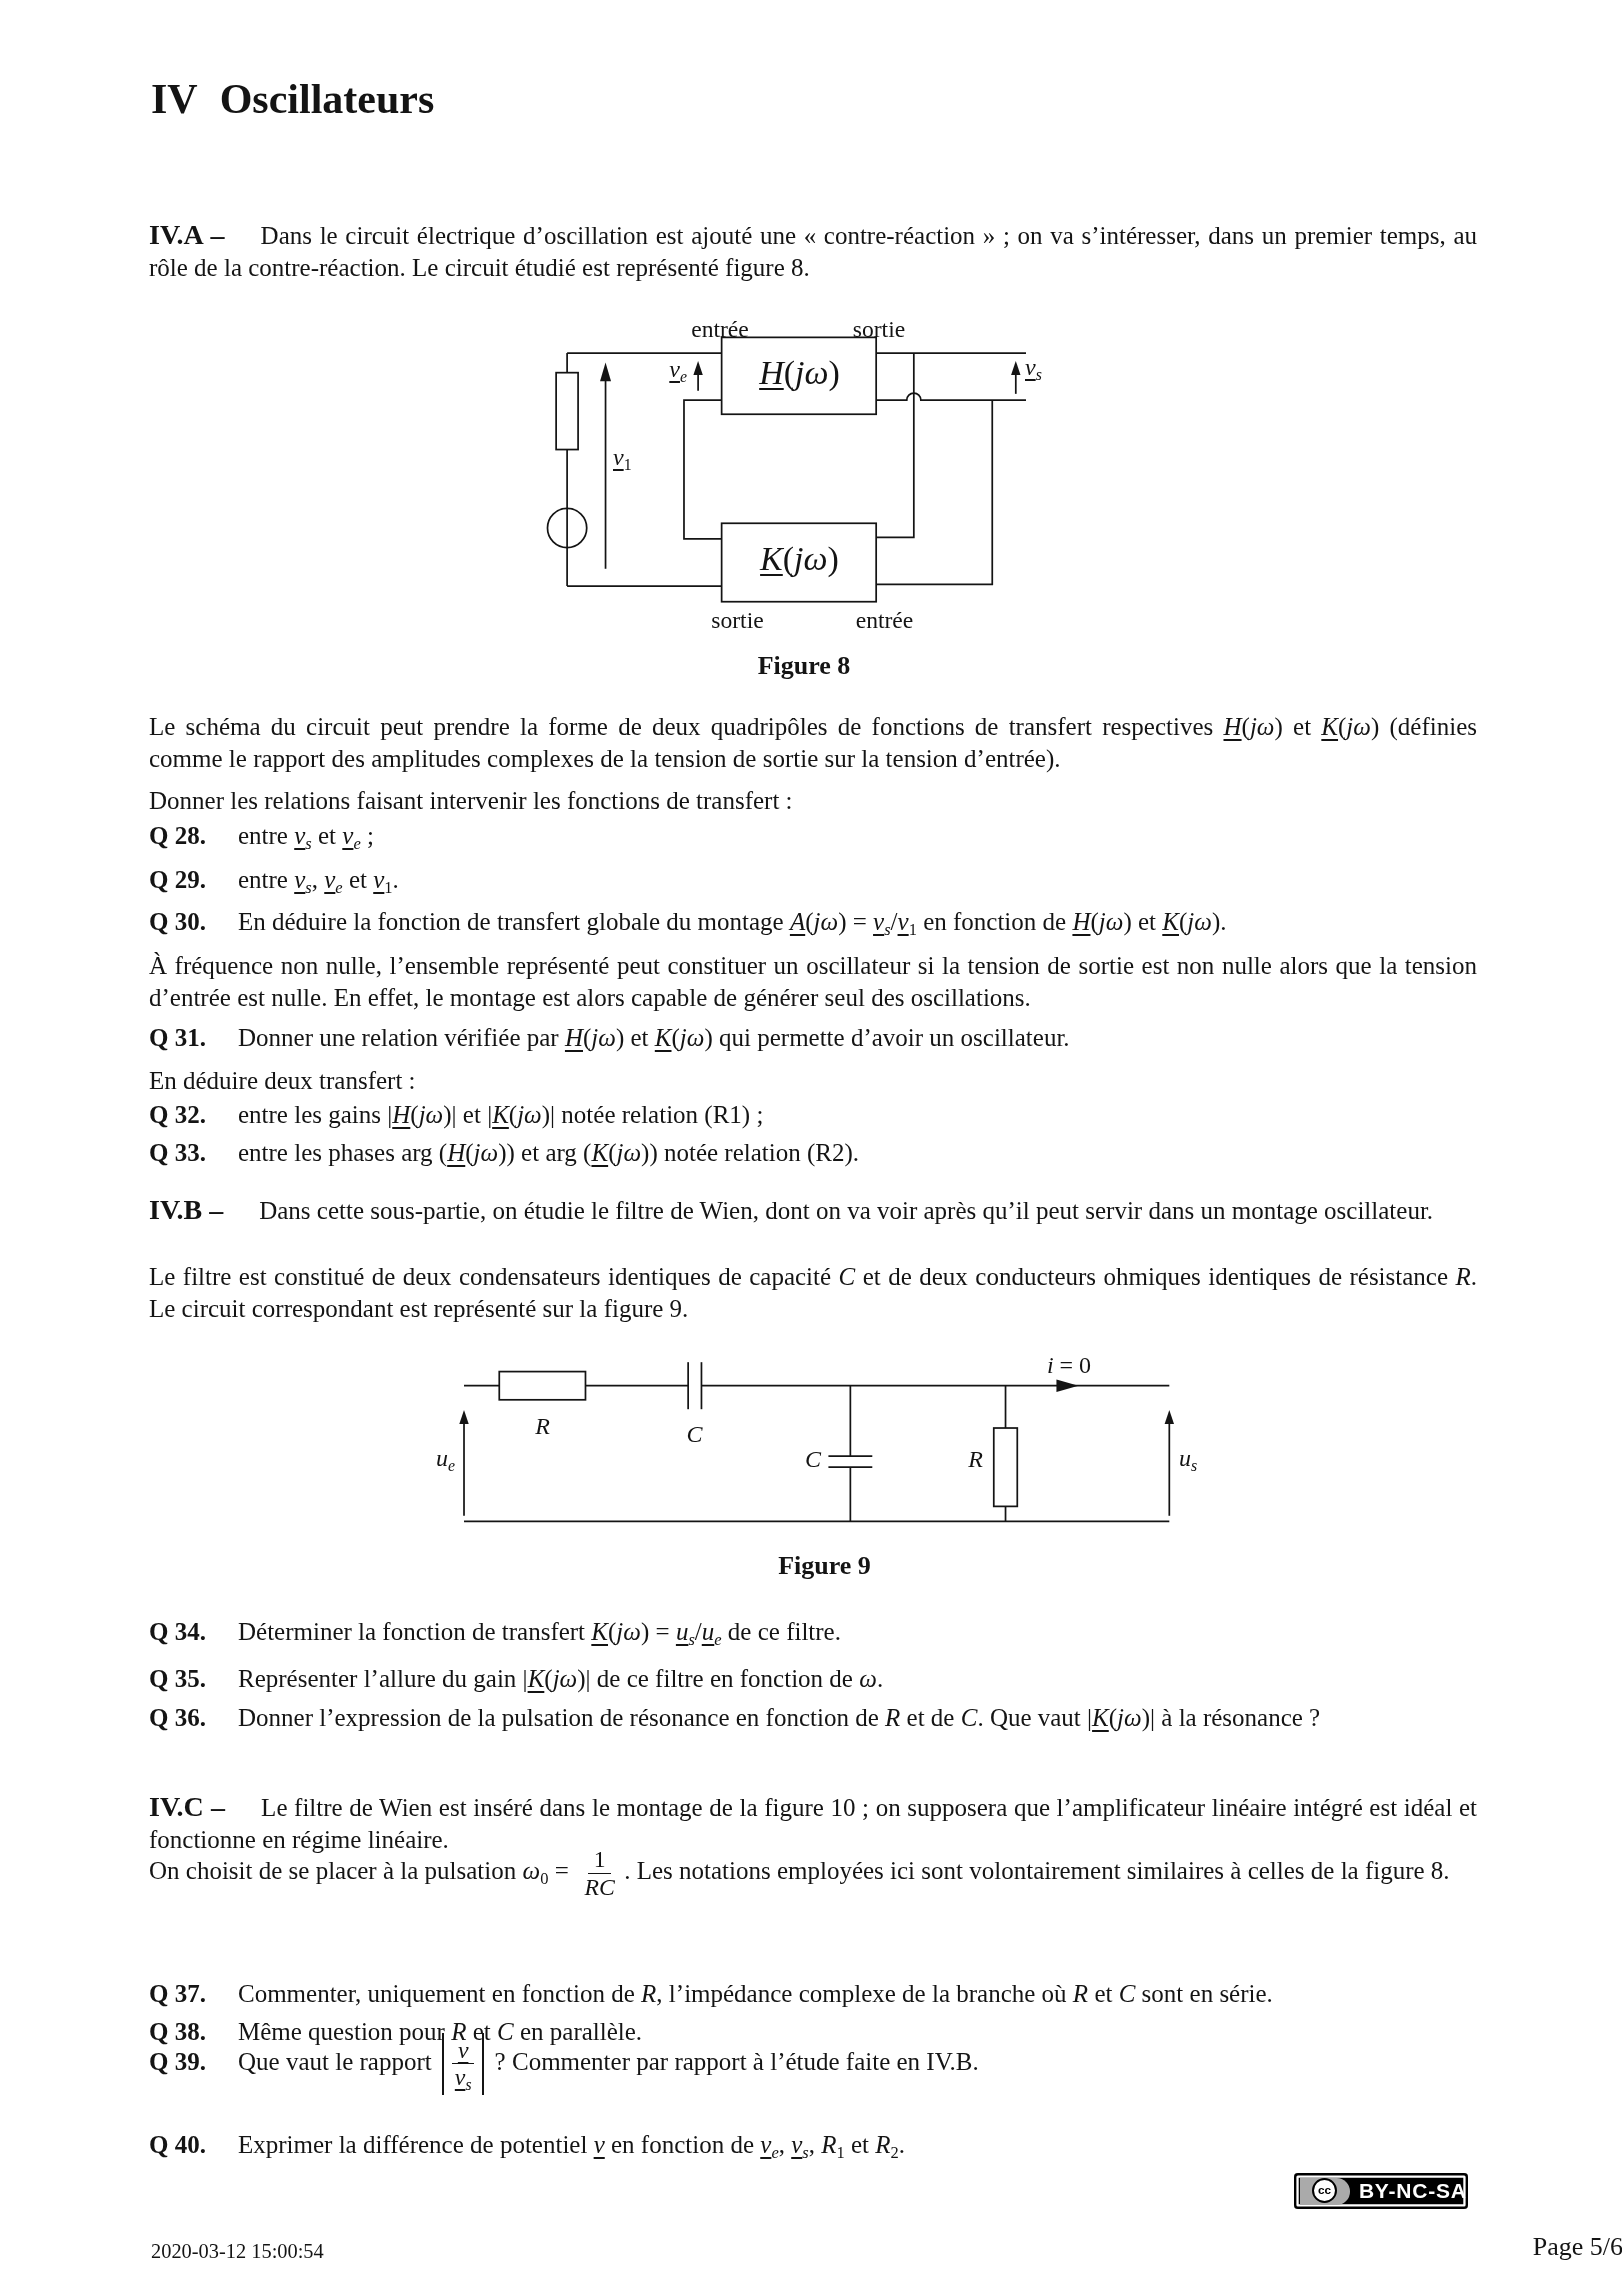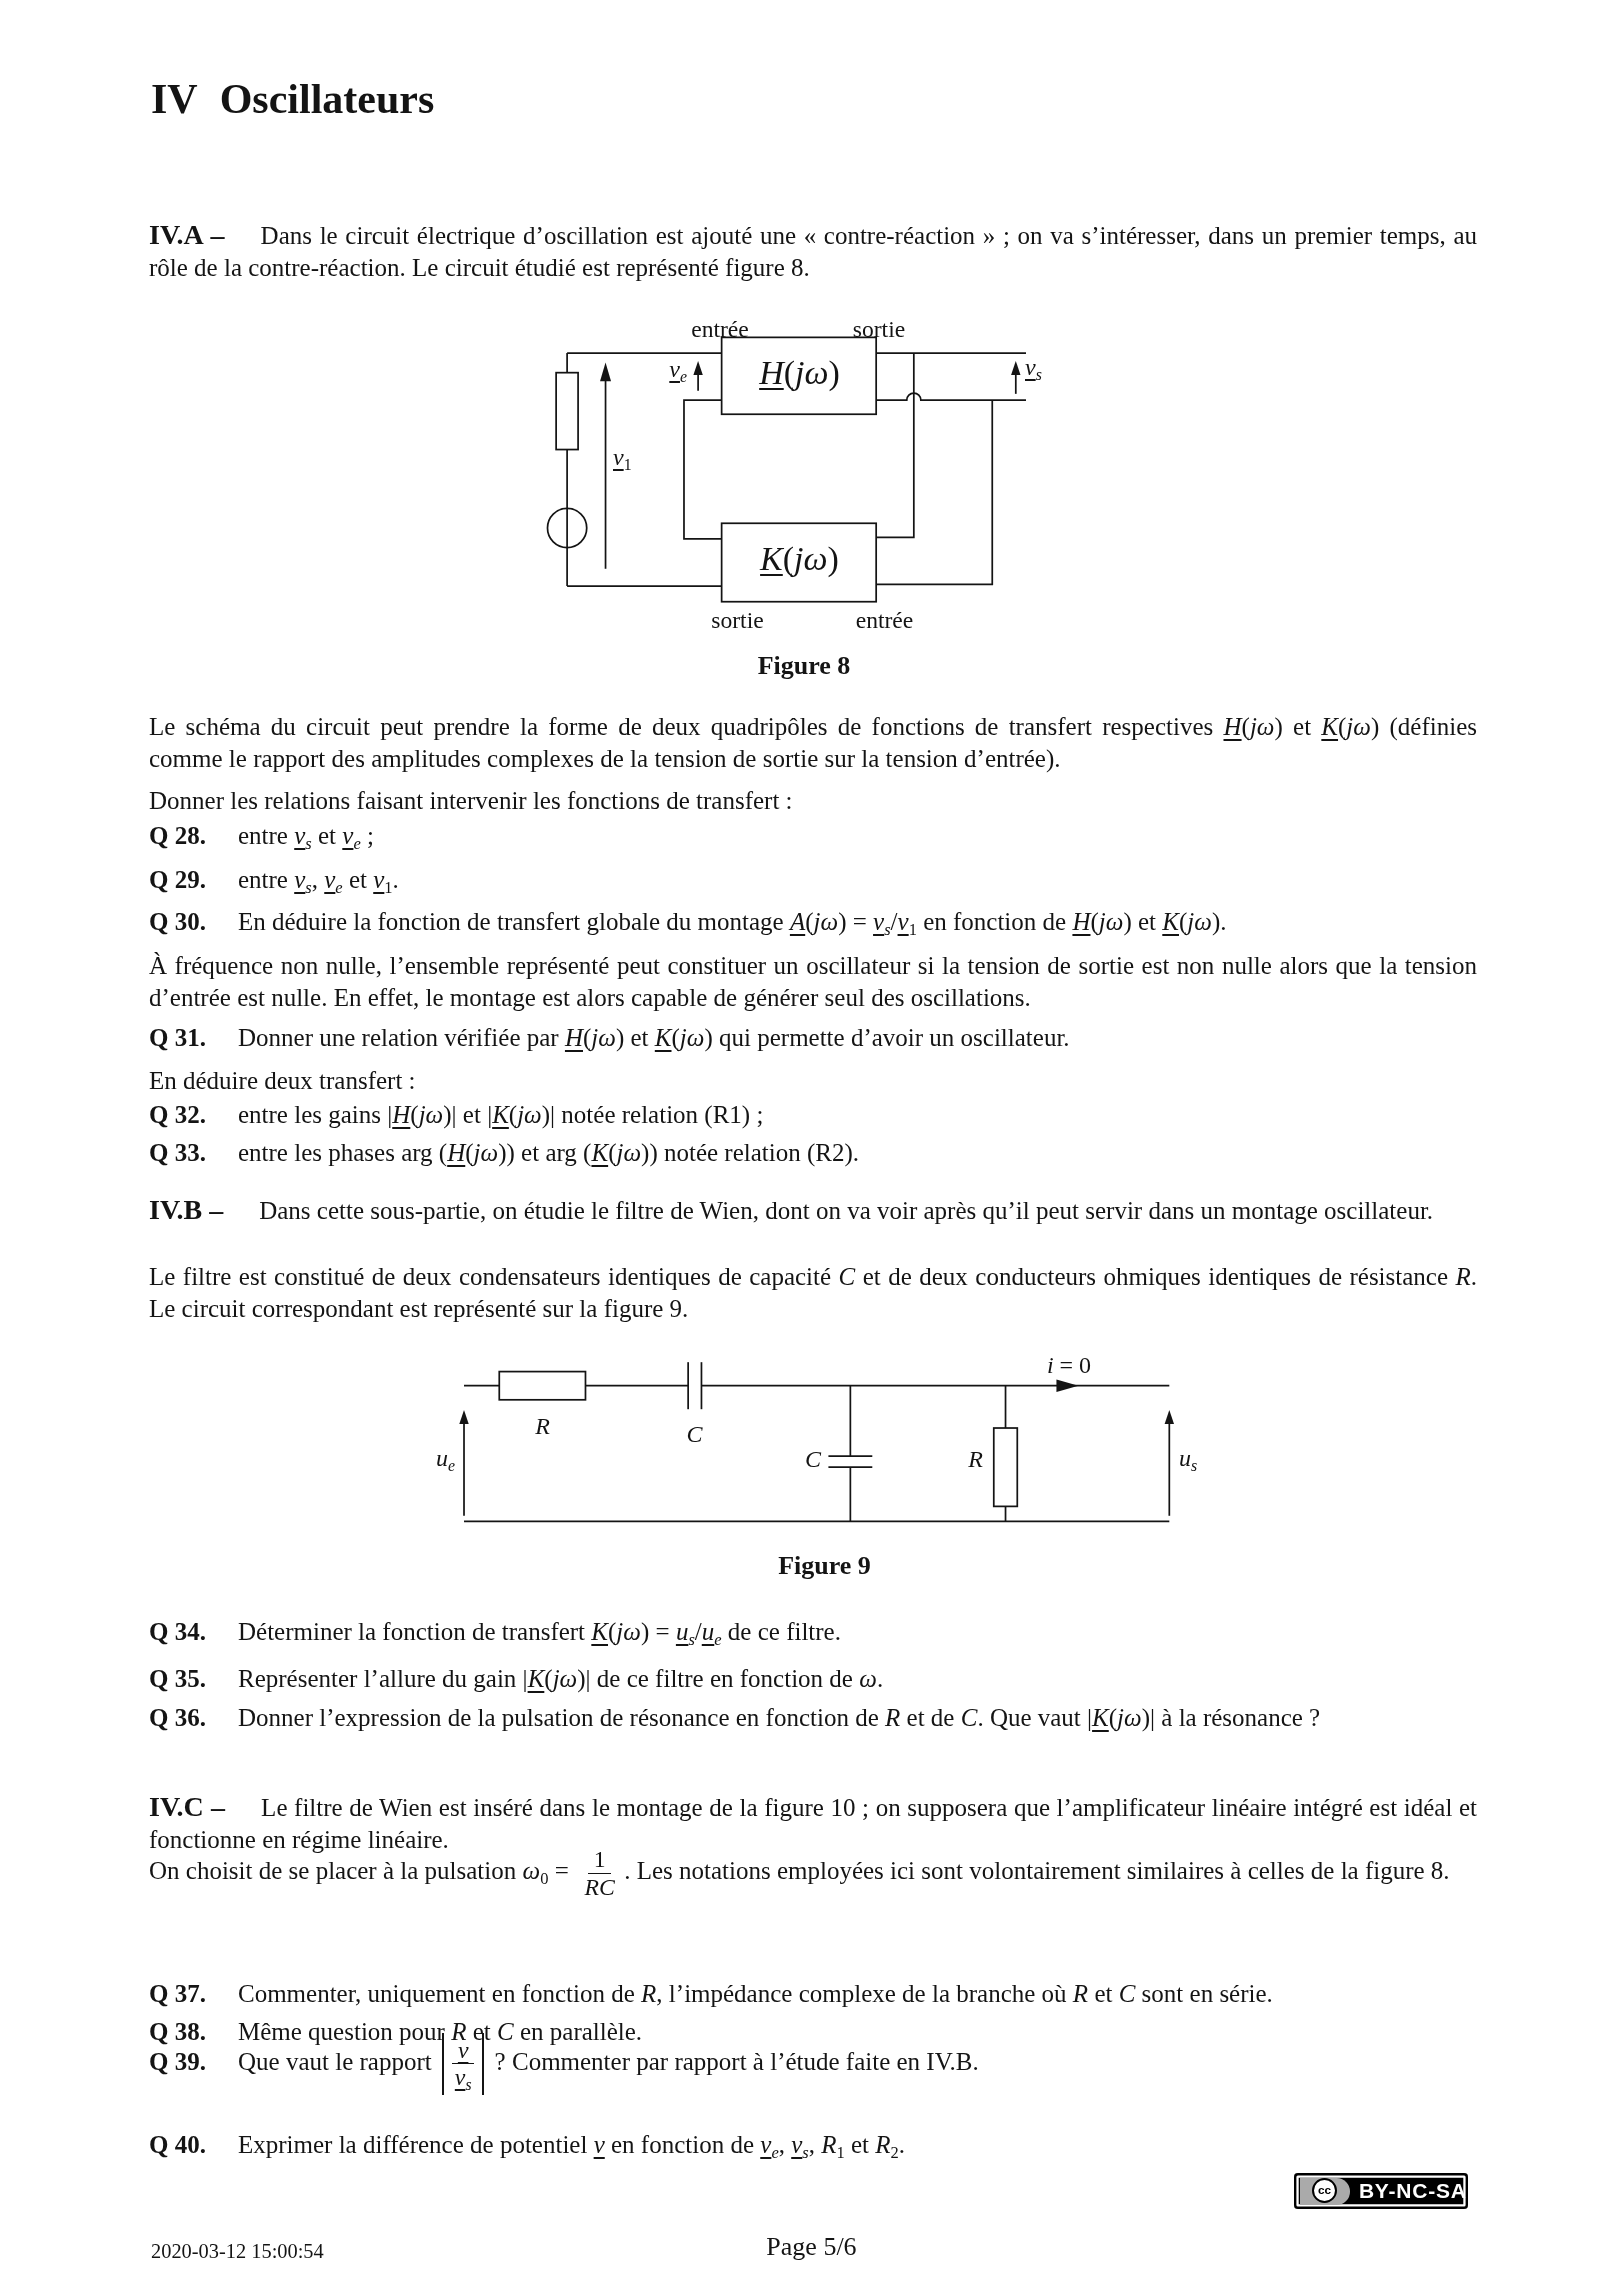--- a/index.html
+++ b/index.html
@@ -34,21 +34,21 @@
   .fig svg .white{stroke:#141414;stroke-width:2.2;fill:#ffffff;}
   .fig svg .arrow{fill:#141414;stroke:none;}
   .flabel{position:absolute;font-size:23.6px;line-height:27px;white-space:nowrap;}
   .flabel.math{font-size:24px;}
   .flabel.big{font-size:34px;}
   .flabel.center{text-align:center;}
   .flabel.right{text-align:right;}
   .fcap{position:absolute;left:0;width:100%;text-align:center;font-weight:bold;font-size:26px;}
 
   .footer-date{position:absolute;left:151px;top:2240px;font-size:20.4px;}
-  .footer-page{position:absolute;left:0;top:2232px;width:1623px;text-align:center;font-size:26px;}
+  .footer-page{position:absolute;left:0;top:2232px;width:1623px;text-align:right;font-size:26px;}
 
   .cc-badge{position:absolute;left:1294px;top:2173px;width:174px;height:36px;background:#000;
             border-radius:3.9px;box-shadow:inset 0 0 0 2.4px #000, inset 0 0 0 4.7px #fff;
             display:flex;align-items:center;}
   .cc-left{width:50px;height:27px;margin-left:5.5px;background:#aaaaaa;
            border-radius:0 13.3px 13.3px 0;display:flex;align-items:flex-start;justify-content:center;}
   .cc-circle{width:25px;height:25px;border-radius:50%;background:#fff;border:2.4px solid #000;
              box-sizing:border-box;color:#000;font-weight:bold;font-size:11.8px;
              font-family:"Liberation Sans",sans-serif;display:flex;align-items:center;justify-content:center;}
   .cc-text{color:#fff;font-family:"Liberation Sans",sans-serif;font-weight:bold;

